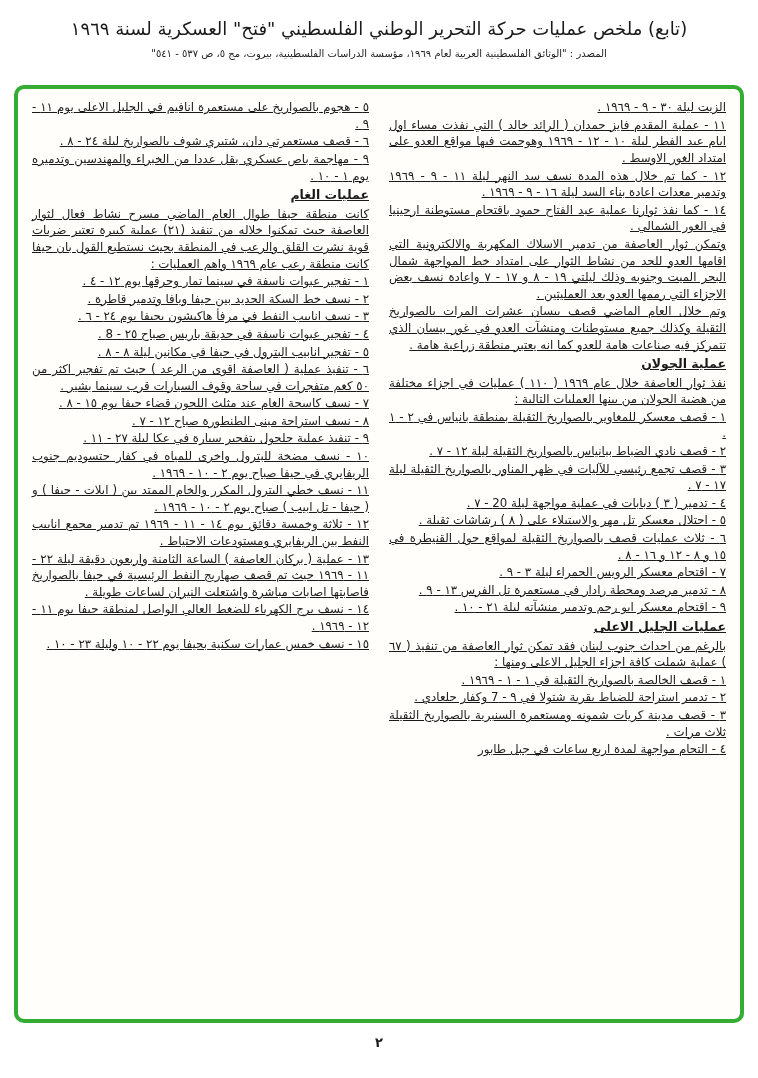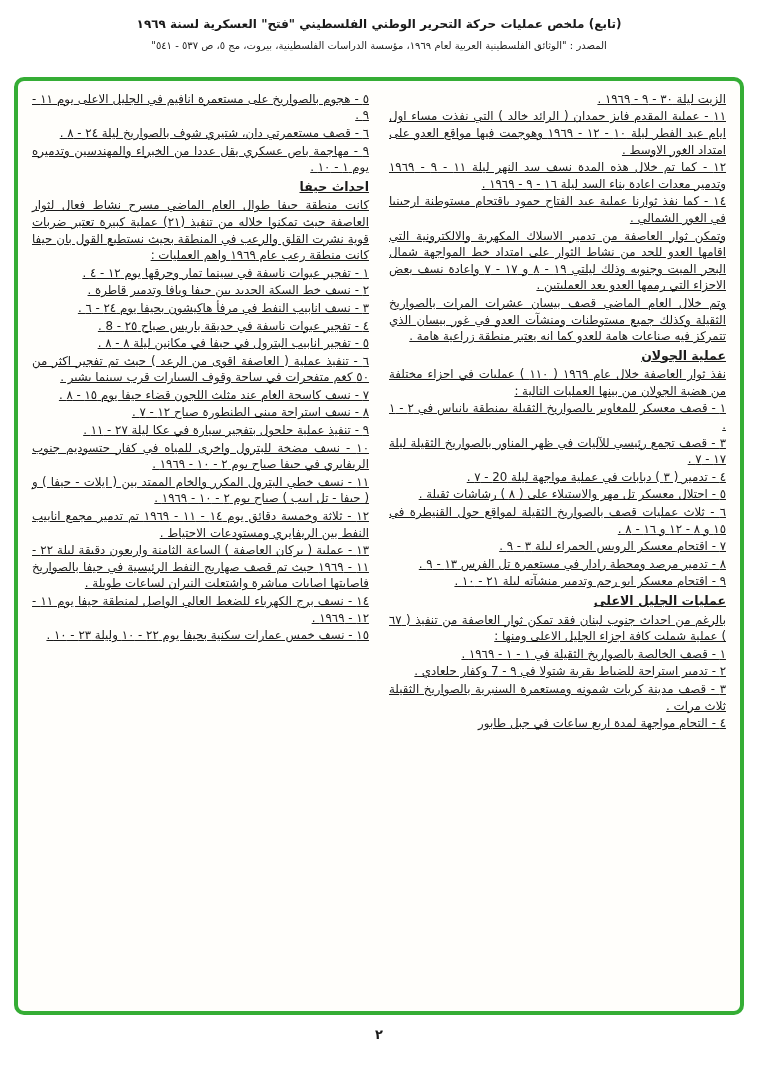--- a/index.html
+++ b/index.html
@@ -16,22 +16,22 @@
   }
   .page {
     box-sizing: border-box;
     width: 758px;
     height: 1078px;
     padding: 16px 14px 0 14px;
     direction: rtl;
   }
   .doc-title {
     text-align: center;
-    font-weight: bold;
-    font-size: 12px;
+    font-weight: normal;
+    font-size: 18px;
     line-height: 1.4;
   }
   .doc-source {
     text-align: center;
     font-size: 10px;
     margin-top: 7px;
     color: #222;
   }
   .green-box {
     box-sizing: border-box;
@@ -86,39 +86,40 @@
       <div class="col" id="col-right">
           <div class="para">الزيت ليلة ٣٠ - ٩ - ١٩٦٩ .</div>
           <div class="para">١١ - عملية المقدم فايز حمدان ( الرائد خالد ) التي نفذت مساء اول ايام عيد الفطر ليلة ١٠ - ١٢ - ١٩٦٩ وهوجمت فيها مواقع العدو على امتداد الغور الاوسط .</div>
           <div class="para">١٢ - كما تم خلال هذه المدة نسف سد النهر ليلة ١١ - ٩ - ١٩٦٩ وتدمير معدات اعادة بناء السد ليلة ١٦ - ٩ - ١٩٦٩ .</div>
           <div class="para">١٤ - كما نفذ ثوارنا عملية عبد الفتاح حمود باقتحام مستوطنة ارحينيا في الغور الشمالي .</div>
           <div class="para">وتمكن ثوار العاصفة من تدمير الاسلاك المكهربة والالكترونية التي اقامها العدو للحد من نشاط الثوار على امتداد خط المواجهة شمال البحر الميت وجنوبه وذلك ليلتي ١٩ - ٨ و ١٧ - ٧ واعادة نسف بعض الاجزاء التي رممها العدو بعد العمليتين .</div>
           <div class="para">وتم خلال العام الماضي قصف بيسان عشرات المرات بالصواريخ الثقيلة وكذلك جميع مستوطنات ومنشآت العدو في غور بيسان الذي تتمركز فيه صناعات هامة للعدو كما انه يعتبر منطقة زراعية هامة .</div>
           <div class="heading">عملية الجولان</div>
           <div class="para">نفذ ثوار العاصفة خلال عام ١٩٦٩ ( ١١٠ ) عمليات في اجزاء مختلفة من هضبة الجولان من بينها العمليات التالية :</div>
           <div class="para">١ - قصف معسكر للمغاوير بالصواريخ الثقيلة بمنطقة بانياس في ٢ - ١ .</div>
+          <div class="para">٢ - قصف نادي الضباط ببانياس بالصواريخ الثقيلة ليلة ١٢ - ٧ .</div>
           <div class="para">٣ - قصف تجمع رئيسي للآليات في ظهر المناور بالصواريخ الثقيلة ليلة ١٧ - ٧ .</div>
           <div class="para">٤ - تدمير ( ٣ ) دبابات في عملية مواجهة ليلة 20 - ٧ .</div>
           <div class="para">٥ - احتلال معسكر تل مهر والاستيلاء على ( ٨ ) رشاشات ثقيلة .</div>
           <div class="para">٦ - ثلاث عمليات قصف بالصواريخ الثقيلة لمواقع حول القنيطرة في ١٥ و ٨ - ١٢ و ١٦ - ٨ .</div>
           <div class="para">٧ - اقتحام معسكر الرويس الحمراء ليلة ٣ - ٩ .</div>
           <div class="para">٨ - تدمير مرصد ومحطة رادار في مستعمرة تل الفرس ١٣ - ٩ .</div>
           <div class="para">٩ - اقتحام معسكر ابو رجم وتدمير منشآته ليلة ٢١ - ١٠ .</div>
           <div class="heading">عمليات الجليل الاعلى</div>
           <div class="para">بالرغم من احداث جنوب لبنان فقد تمكن ثوار العاصفة من تنفيذ ( ٦٧ ) عملية شملت كافة اجزاء الجليل الاعلى ومنها :</div>
           <div class="para">١ - قصف الخالصة بالصواريخ الثقيلة في ١ - ١ - ١٩٦٩ .</div>
           <div class="para">٢ - تدمير استراحة للضباط بقرية شتولا في ٩ - 7 وكفار جلعادي .</div>
           <div class="para">٣ - قصف مدينة كريات شمونه ومستعمرة السنبرية بالصواريخ الثقيلة ثلاث مرات .</div>
           <div class="para">٤ - التحام مواجهة لمدة اربع ساعات في جبل طابور</div>
         </div>
       <div class="col" id="col-left">
           <div class="para">٥ - هجوم بالصواريخ على مستعمرة انافيم في الجليل الاعلى يوم ١١ - ٩ .</div>
           <div class="para">٦ - قصف مستعمرتي دان، شتيري شوف بالصواريخ ليلة ٢٤ - ٨ .</div>
           <div class="para">٩ - مهاجمة باص عسكري يقل عددا من الخبراء والمهندسين وتدميره يوم ١ - ١٠ .</div>
-          <div class="heading">احداث حيفا</div>
+          <div class="heading">عمليات الغام</div>
           <div class="para">كانت منطقة حيفا طوال العام الماضي مسرح نشاط فعال لثوار العاصفة حيث تمكنوا خلاله من تنفيذ (٢١) عملية كبيرة تعتبر ضربات قوية نشرت القلق والرعب في المنطقة بحيث نستطيع القول بان حيفا كانت منطقة رعب عام ١٩٦٩ واهم العمليات :</div>
           <div class="para">١ - تفجير عبوات ناسفة في سينما تمار وحرقها يوم ١٢ - ٤ .</div>
           <div class="para">٢ - نسف خط السكة الحديد بين حيفا ويافا وتدمير قاطرة .</div>
           <div class="para">٣ - نسف انابيب النفط في مرفأ هاكيشون بحيفا يوم ٢٤ - ٦ .</div>
           <div class="para">٤ - تفجير عبوات ناسفة في حديقة باريس صباح ٢٥ - 8 .</div>
           <div class="para">٥ - تفجير انابيب البترول في حيفا في مكانين ليلة ٨ - ٨ .</div>
           <div class="para">٦ - تنفيذ عملية ( العاصفة اقوى من الرعد ) حيث تم تفجير اكثر من ٥٠ كغم متفجرات في ساحة وقوف السيارات قرب سينما بشير .</div>
           <div class="para">٧ - نسف كاسحة الغام عند مثلث اللجون قضاء حيفا يوم ١٥ - ٨ .</div>
           <div class="para">٨ - نسف استراحة مبنى الطنطورة صباح ١٢ - ٧ .</div>
           <div class="para">٩ - تنفيذ عملية حلحول بتفجير سيارة في عكا ليلة ٢٧ - ١١ .</div>

